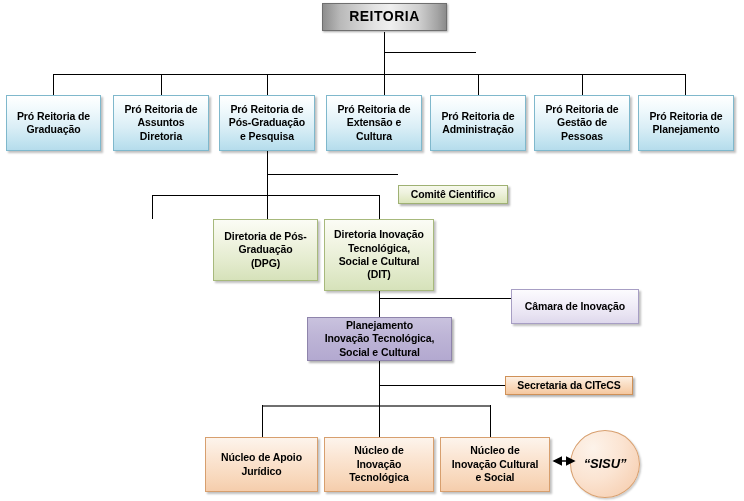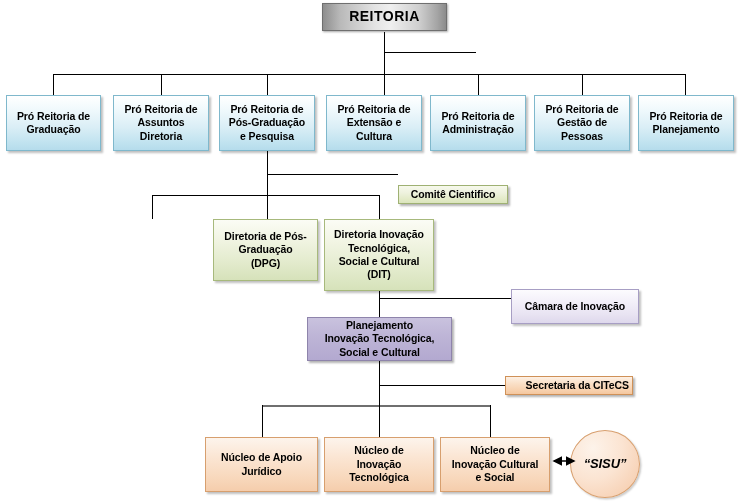--- a/index.html
+++ b/index.html
@@ -96,21 +96,20 @@
     background: linear-gradient(to bottom,
         #fdf4ec 0%, #fbe6d4 35%, #f8d8bc 75%, #f5cdac 100%);
     border: 1px solid #d79f6e;
     box-shadow: 1.5px 1.5px 2px rgba(0,0,0,.25);
   }
   .n-sec {
     background: linear-gradient(to bottom,
         #fdf0e4 0%, #fadfc6 40%, #f7d0ad 80%, #f4c79f 100%);
     border: 1px solid #cf9158;
     box-shadow: 1.5px 1.5px 2px rgba(0,0,0,.3);
-    text-align: right;
   }
 
   
   .n-ellipse {
     border-radius: 50%;
     background: radial-gradient(ellipse at 32% 26%,
         #fdf3ea 0%, #fbe4d2 45%, #f7d2b6 80%, #f3c8a8 100%);
     border: 1px solid #d79f6e;
     box-shadow: 1.5px 1.5px 2px rgba(0,0,0,.2);
     font-style: italic;

